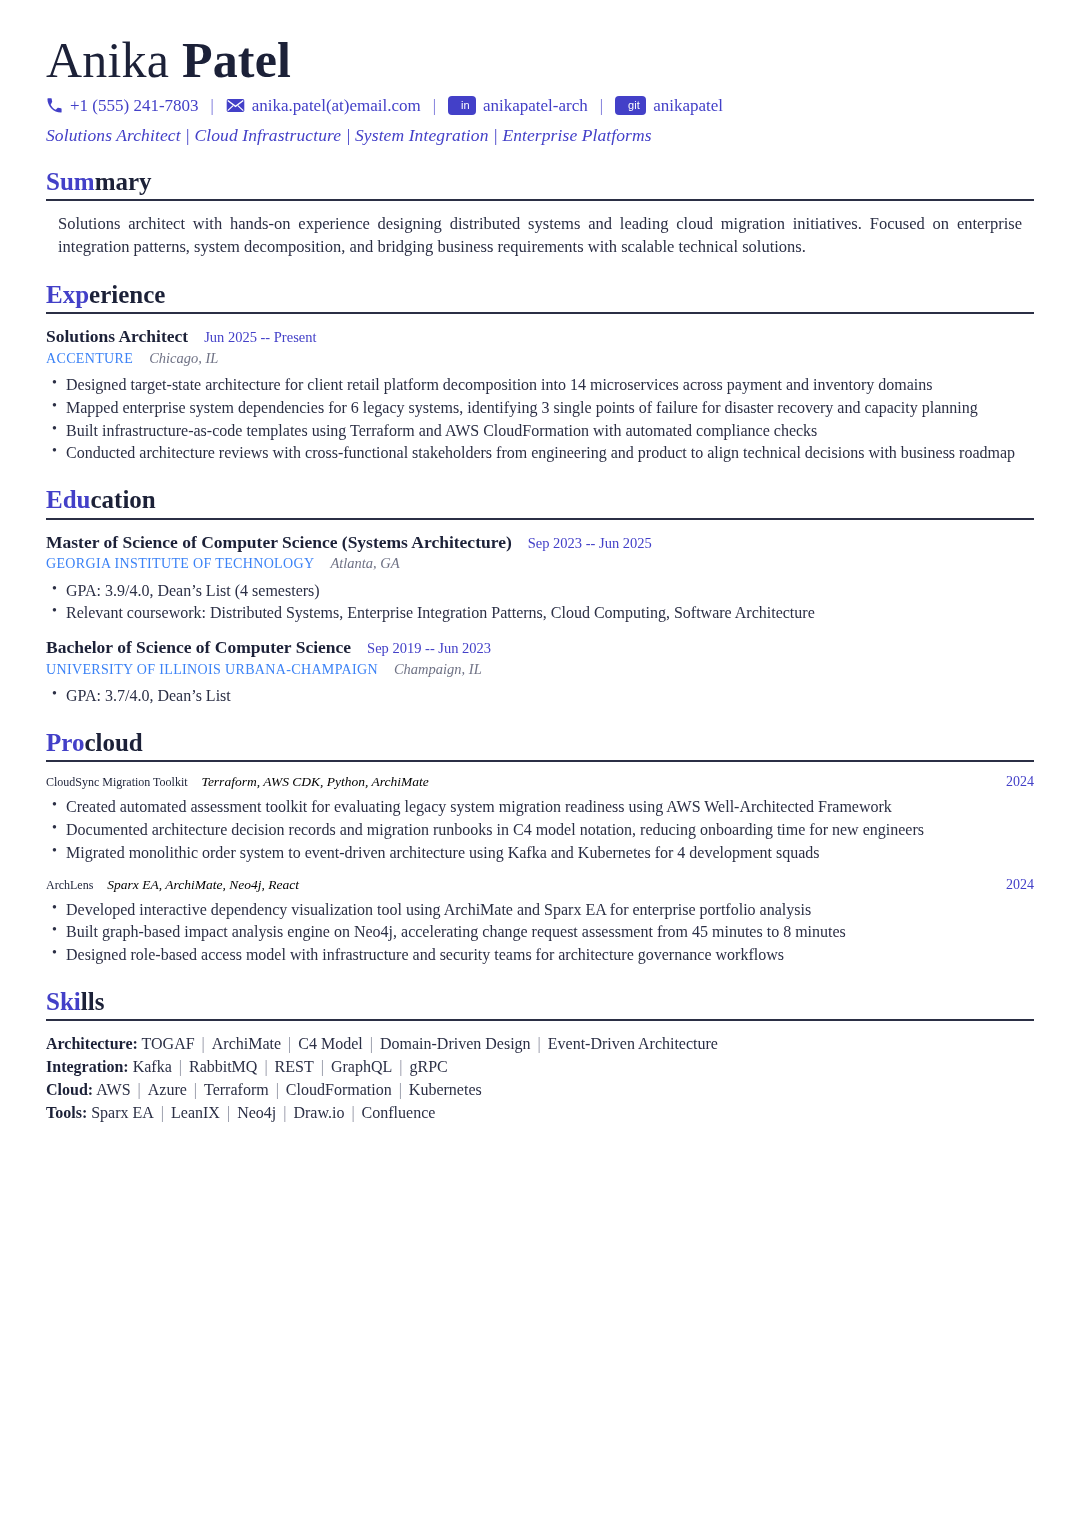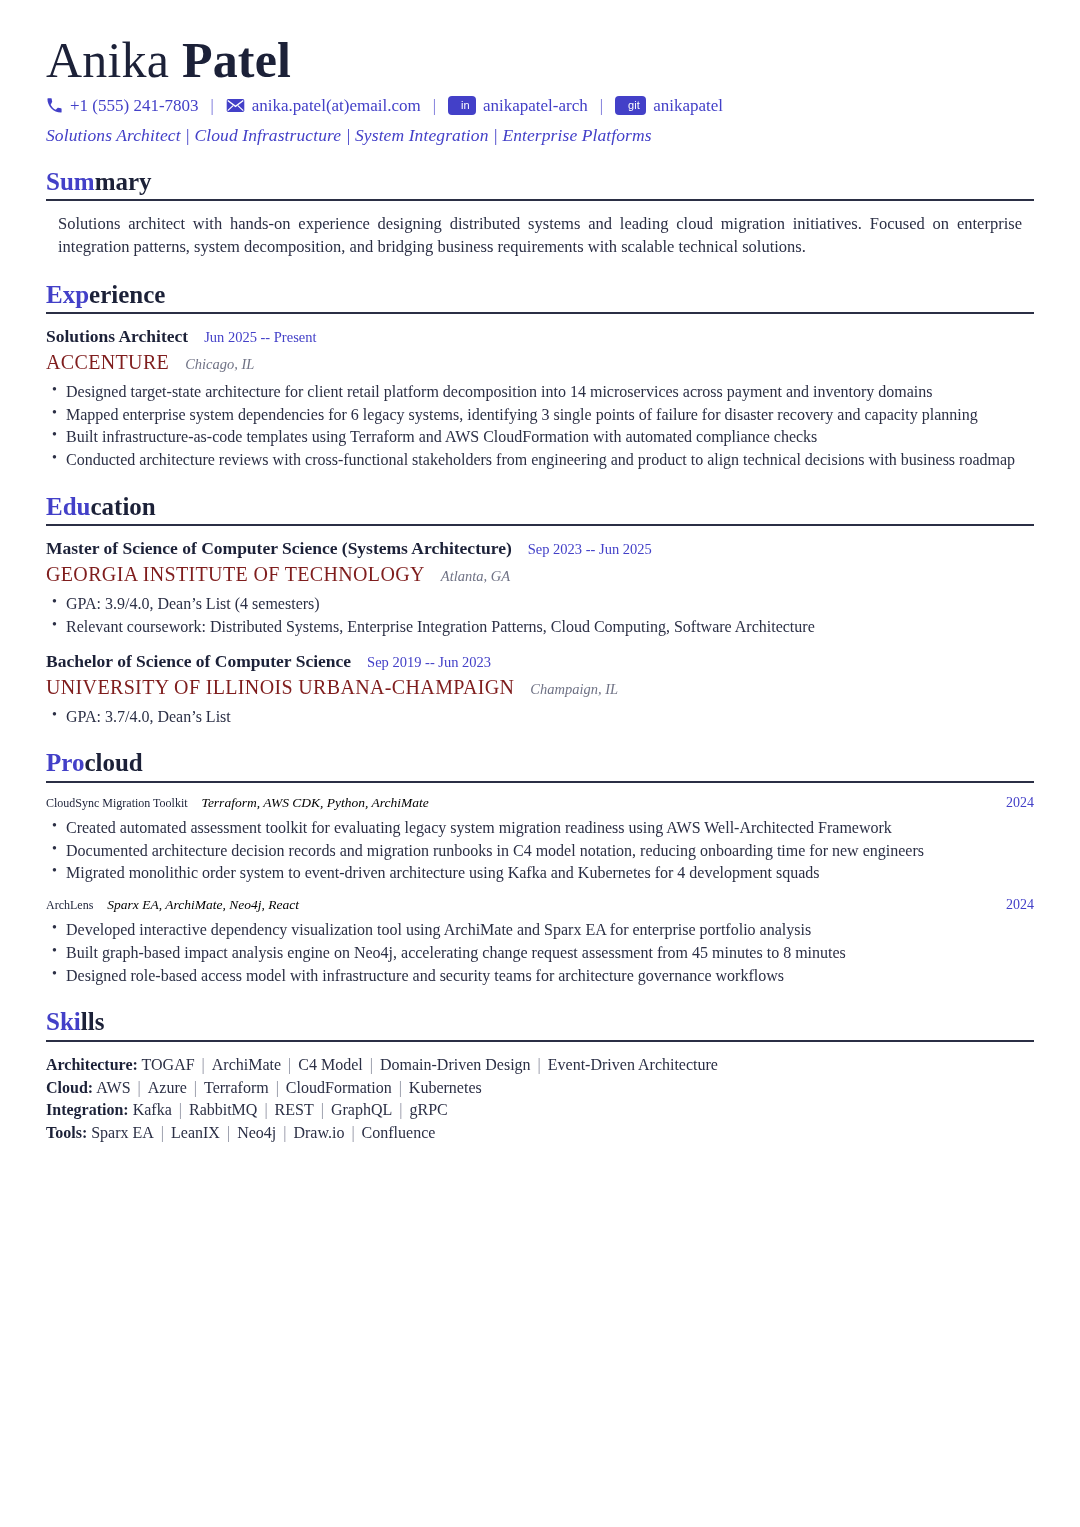--- a/index.html
+++ b/index.html
@@ -124,22 +124,22 @@
     color: #1c2138;
     line-height: 1.25;
   }
   .entry-date {
     font-size: 14.5px;
     color: #4340c8;
     white-space: nowrap;
     line-height: 1.25;
   }
   .entry-sub {
-    font-size: 20px;
-    color: #7f1d1d;
+    font-size: 14px;
+    color: #3b82f6;
     letter-spacing: 0.35px;
     line-height: 1.3;
     margin-top: 1px;
   }
   .entry-loc {
     font-size: 14.5px;
     font-style: italic;
     color: #6f7285;
     white-space: nowrap;
     line-height: 1.3;
@@ -388,26 +388,26 @@
     <h2 class="section-title">
       <span class="accent">Ski</span><span>lls</span>
     </h2>
     <hr class="section-rule">
     <div class="section-body">
       <div class="skill-row">
         <span class="skill-cat">Architecture:</span>
         <span class="skill-list"> <span class="skill-val">TOGAF</span><span class="skill-sep">|</span><span class="skill-val">ArchiMate</span><span class="skill-sep">|</span><span class="skill-val">C4 Model</span><span class="skill-sep">|</span><span class="skill-val">Domain-Driven Design</span><span class="skill-sep">|</span><span class="skill-val">Event-Driven Architecture</span></span>
       </div>
       <div class="skill-row">
+        <span class="skill-cat">Integration:</span>
+        <span class="skill-list"> <span class="skill-val">Kafka</span><span class="skill-sep">|</span><span class="skill-val">RabbitMQ</span><span class="skill-sep">|</span><span class="skill-val">REST</span><span class="skill-sep">|</span><span class="skill-val">GraphQL</span><span class="skill-sep">|</span><span class="skill-val">gRPC</span></span>
+      </div>
+      <div class="skill-row">
         <span class="skill-cat">Cloud:</span>
         <span class="skill-list"> <span class="skill-val">AWS</span><span class="skill-sep">|</span><span class="skill-val">Azure</span><span class="skill-sep">|</span><span class="skill-val">Terraform</span><span class="skill-sep">|</span><span class="skill-val">CloudFormation</span><span class="skill-sep">|</span><span class="skill-val">Kubernetes</span></span>
-      </div>
-      <div class="skill-row">
-        <span class="skill-cat">Integration:</span>
-        <span class="skill-list"> <span class="skill-val">Kafka</span><span class="skill-sep">|</span><span class="skill-val">RabbitMQ</span><span class="skill-sep">|</span><span class="skill-val">REST</span><span class="skill-sep">|</span><span class="skill-val">GraphQL</span><span class="skill-sep">|</span><span class="skill-val">gRPC</span></span>
       </div>
       <div class="skill-row">
         <span class="skill-cat">Tools:</span>
         <span class="skill-list"> <span class="skill-val">Sparx EA</span><span class="skill-sep">|</span><span class="skill-val">LeanIX</span><span class="skill-sep">|</span><span class="skill-val">Neo4j</span><span class="skill-sep">|</span><span class="skill-val">Draw.io</span><span class="skill-sep">|</span><span class="skill-val">Confluence</span></span>
       </div>
     </div>
   </section>
 
 </div>
 

